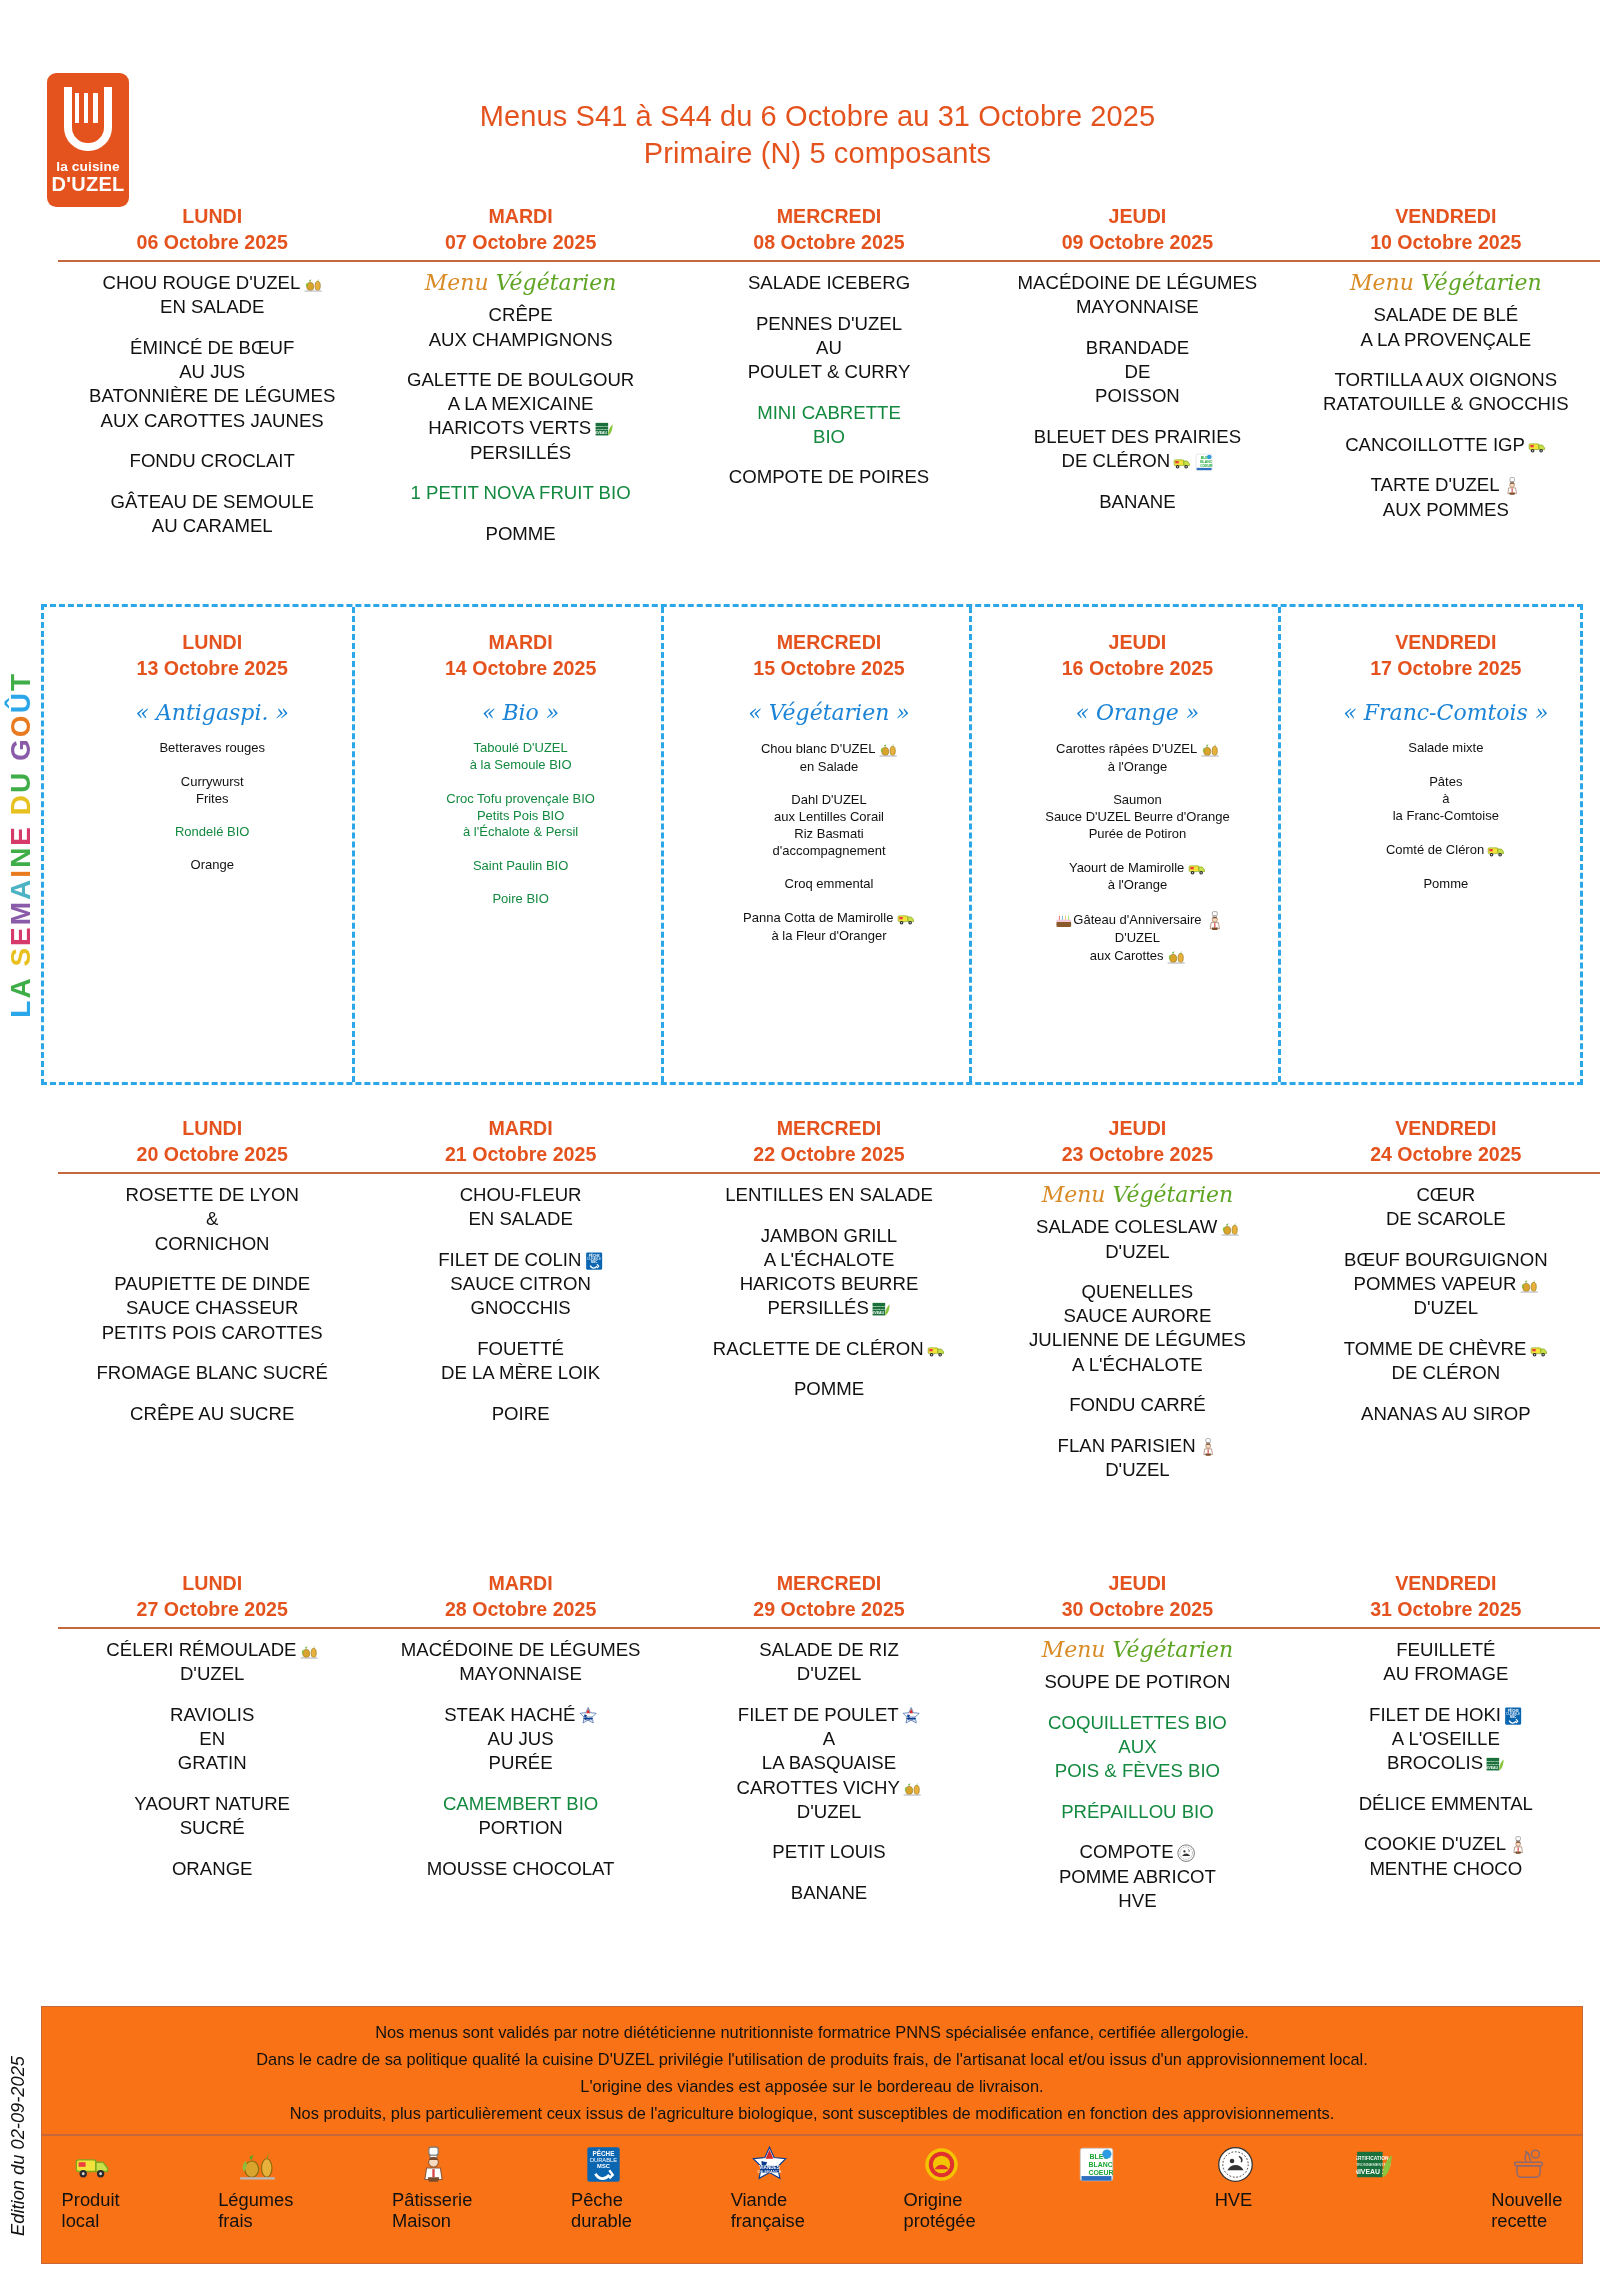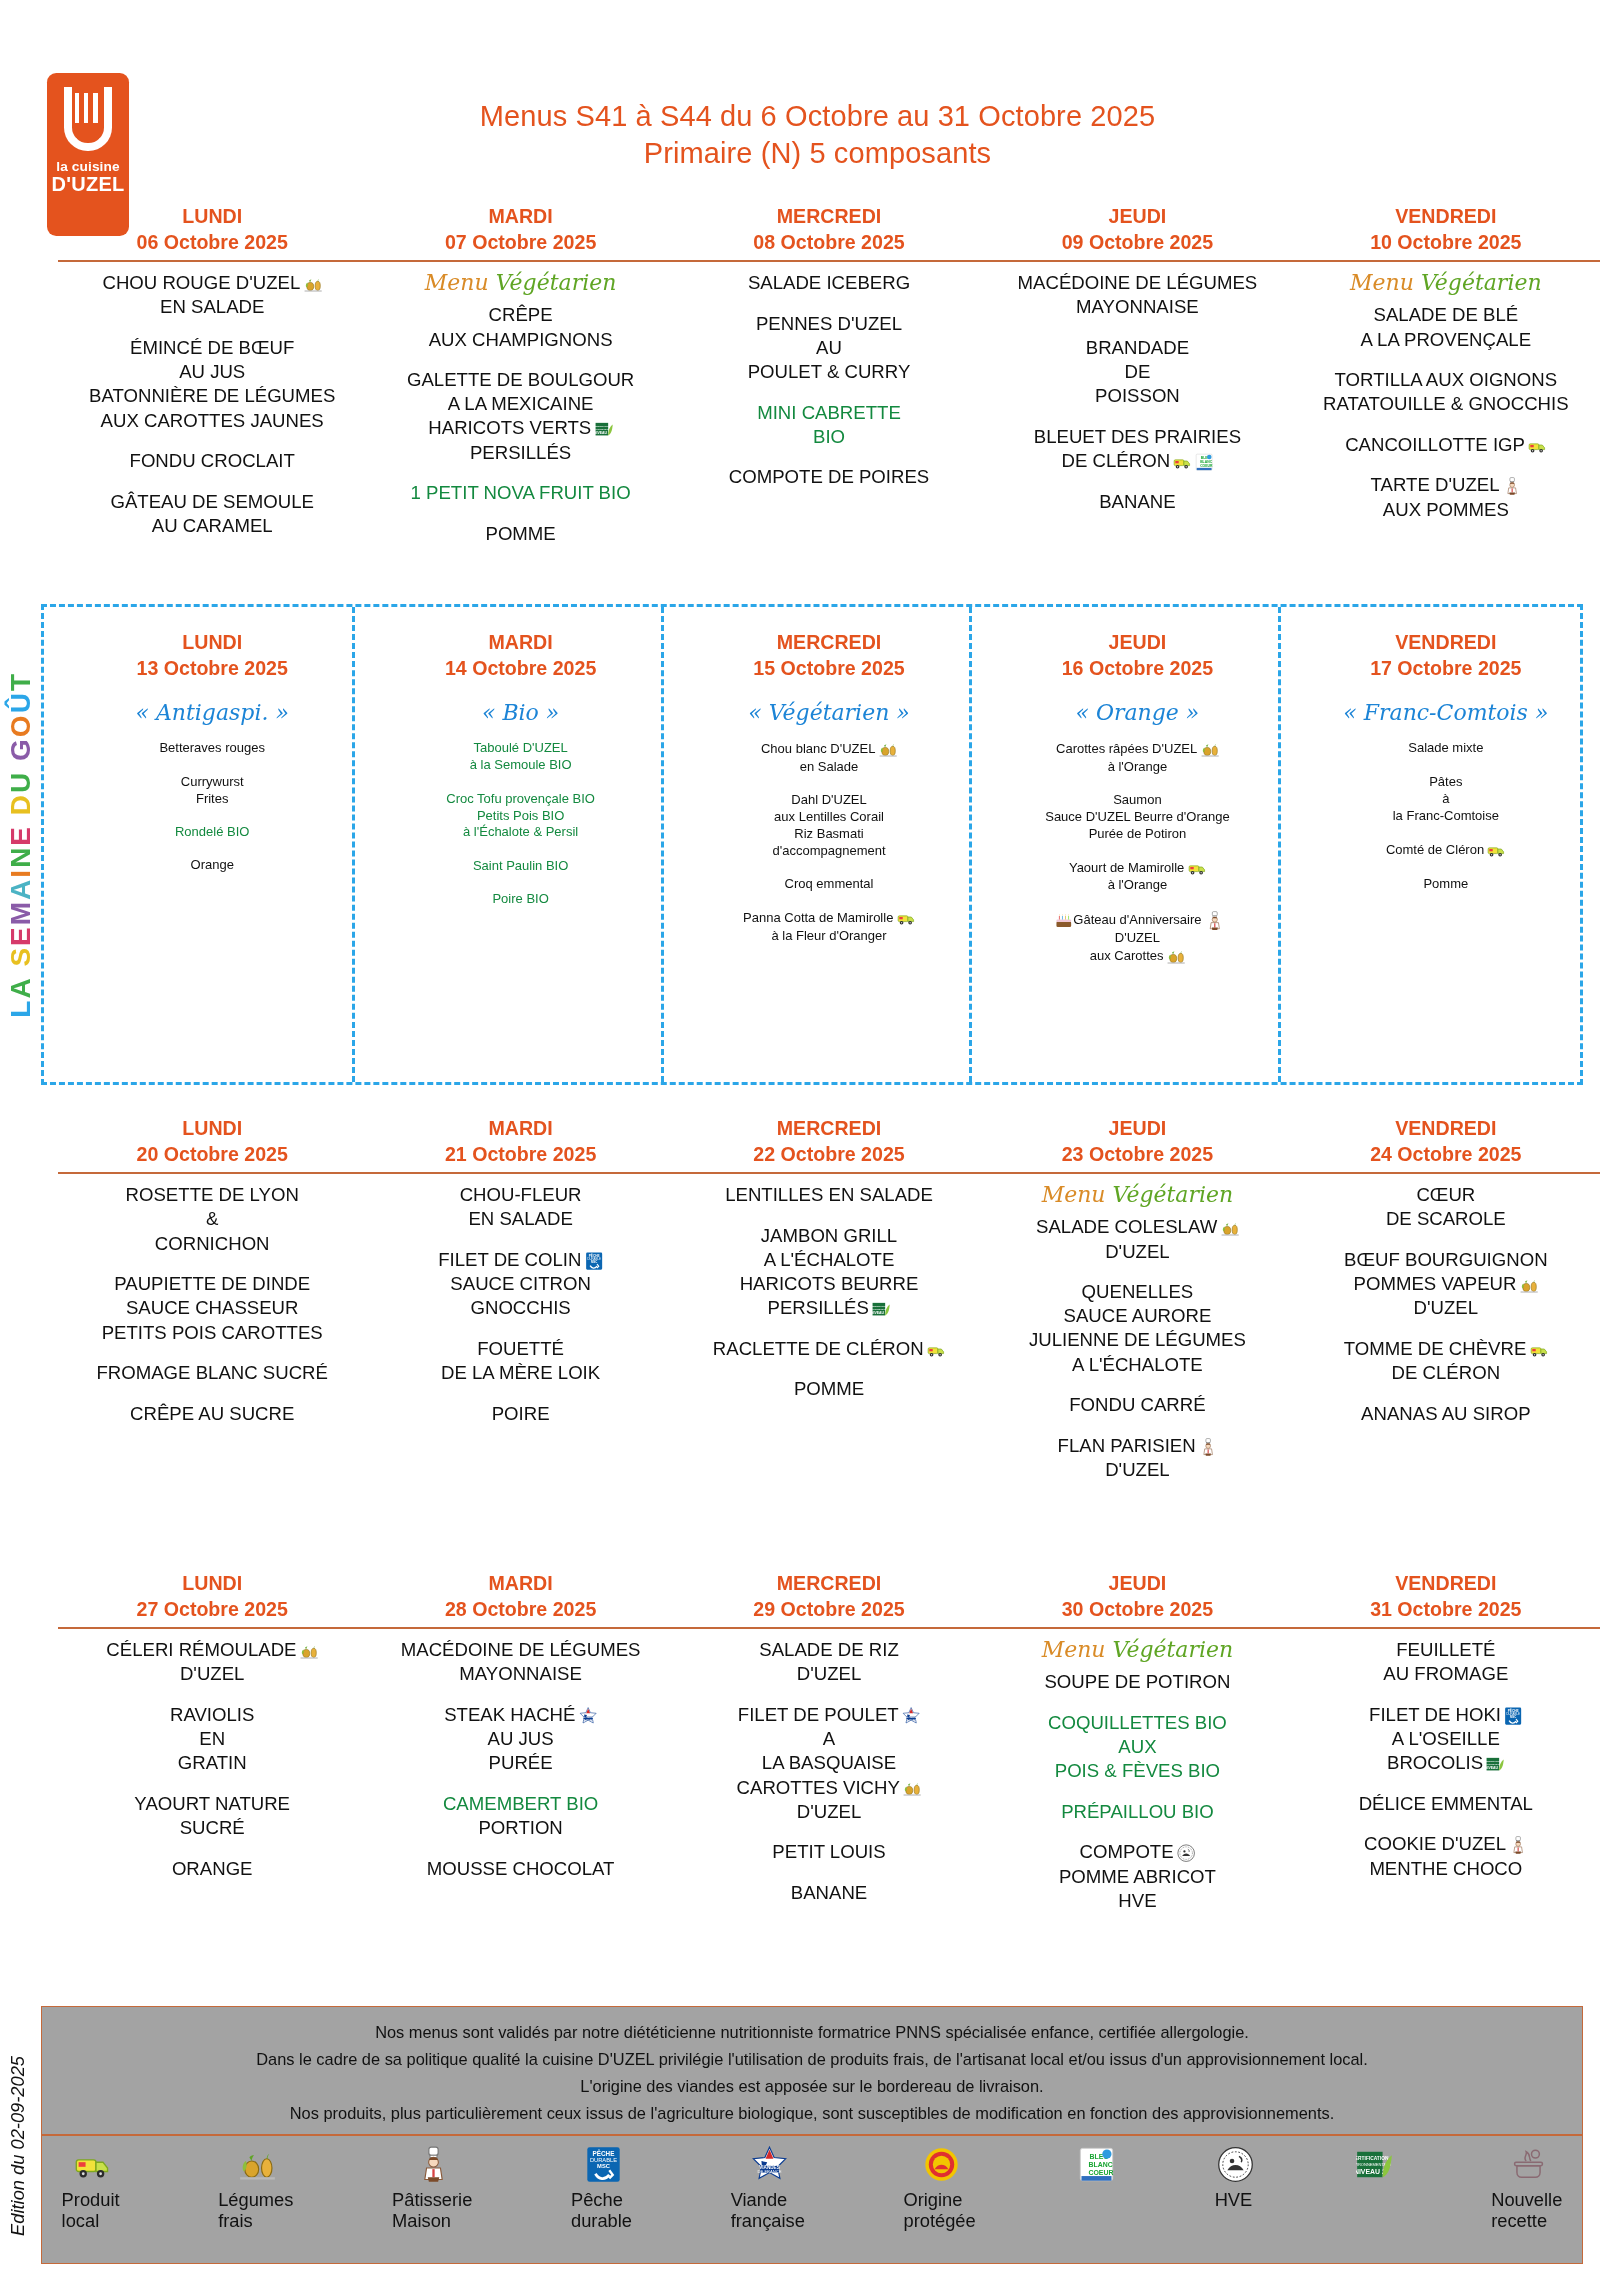--- a/index.html
+++ b/index.html
@@ -2,21 +2,21 @@
 <html style="font-size:10.5px"><head>
 <meta charset="utf-8">
 <style>
   html,body{margin:0;padding:0;}
   body{
     width:1623px;height:2295px;background:#ffffff;
     font-family:"Liberation Sans",sans-serif;
     position:relative;overflow:hidden;
   }
   
-  #logo-block{position:absolute;left:47px;top:73px;width:82px;height:163px;}
+  #logo-block{position:absolute;left:47px;top:73px;width:82px;height:134px;}
   .logo-card{width:100%;height:100%;background:#E4531E;border-radius:9.2px;
     display:flex;flex-direction:column;align-items:center;justify-content:flex-start;}
   .logo-mark{margin-top:14.4px;width:48px;height:64px;position:relative;}
   .logo-mark .bowl{position:absolute;left:0;top:0;width:48px;height:64px;
     border:8.5px solid #fff;border-top:none;border-radius:0 0 23.6px 23.6px;box-sizing:border-box;}
   .logo-mark .tine{position:absolute;top:5.9px;width:4.6px;height:30px;background:#fff;}
   .logo-mark .t1{left:10.5px;} .logo-mark .t2{left:19.6px;} .logo-mark .t3{left:29px;}
   .logo-l1{color:#fff;font-size:13.7px;font-weight:600;margin-top:7.2px;letter-spacing:0.1px;}
   .logo-l2{color:#fff;font-size:20px;font-weight:800;letter-spacing:0.3px;line-height:1;}
 
@@ -48,21 +48,21 @@
 
   
   #sdg-label{position:absolute;left:3.9px;display:flex;align-items:center;justify-content:center;}
   #sdg-label .txt{
     writing-mode:vertical-rl;transform:rotate(180deg);
     font-weight:800;font-size:28px;letter-spacing:2px;white-space:nowrap;
   }
 
   
   #footer-box{position:absolute;left:41px;top:2006px;width:1542px;height:258px;
-    border:1.3px solid #C5693A;box-sizing:border-box;background:#a3a3a3;}
+    border:1.3px solid #C5693A;box-sizing:border-box;background:#f97316;}
   .notes{padding:11.8px 26px 0 26px;text-align:center;}
   .note{font-size:16.4px;line-height:1.64;color:#111;}
   .notes-rule{height:1.3px;background:#C5693A;margin:7.9px 0 0 0;}
   .legend{display:flex;align-items:flex-start;justify-content:space-between;
     padding:10.5px 19.6px 0 19.6px;}
   .lg{display:flex;align-items:center;gap:5.9px;flex-direction:column;}
   .lg .lbl{font-size:18.3px;line-height:1.16;color:#111;}
   .ico{flex:0 0 auto;}
 
   

